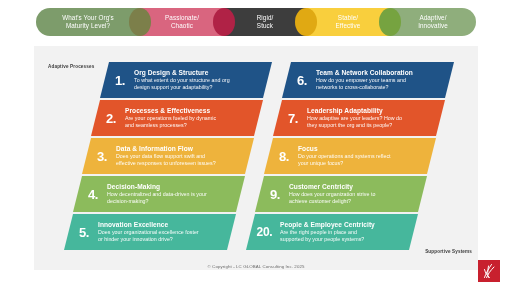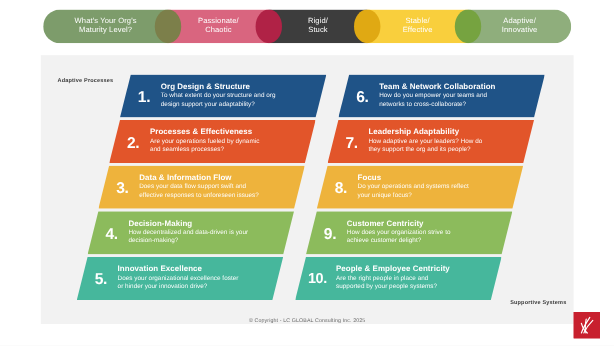--- a/index.html
+++ b/index.html
@@ -160,21 +160,21 @@
         </div>
         <div class="row" style="left: 221px; top: 130px; width: 172px; background: rgb(140, 187, 92); clip-path: polygon(9px 0%, 100% 0%, 163px 100%, 0% 100%);">
           <div class="num">9.</div>
           <div class="txt">
             <div class="ttl">Customer Centricity</div>
             <div class="sub">How does your organization strive to
 achieve customer delight?</div>
           </div>
         </div>
         <div class="row" style="left: 212px; top: 168px; width: 172px; background: rgb(70, 183, 156); clip-path: polygon(9px 0%, 100% 0%, 163px 100%, 0% 100%);">
-          <div class="num wide">10.</div>
+          <div class="num wide">20.</div>
           <div class="txt">
             <div class="ttl">People &amp; Employee Centricity</div>
             <div class="sub">Are the right people in place and
 supported by your people systems?</div>
           </div>
         </div>
       </div>
   </div>
 
   <div class="copyright">© Copyright - LC GLOBAL Consulting Inc. 2025</div>

